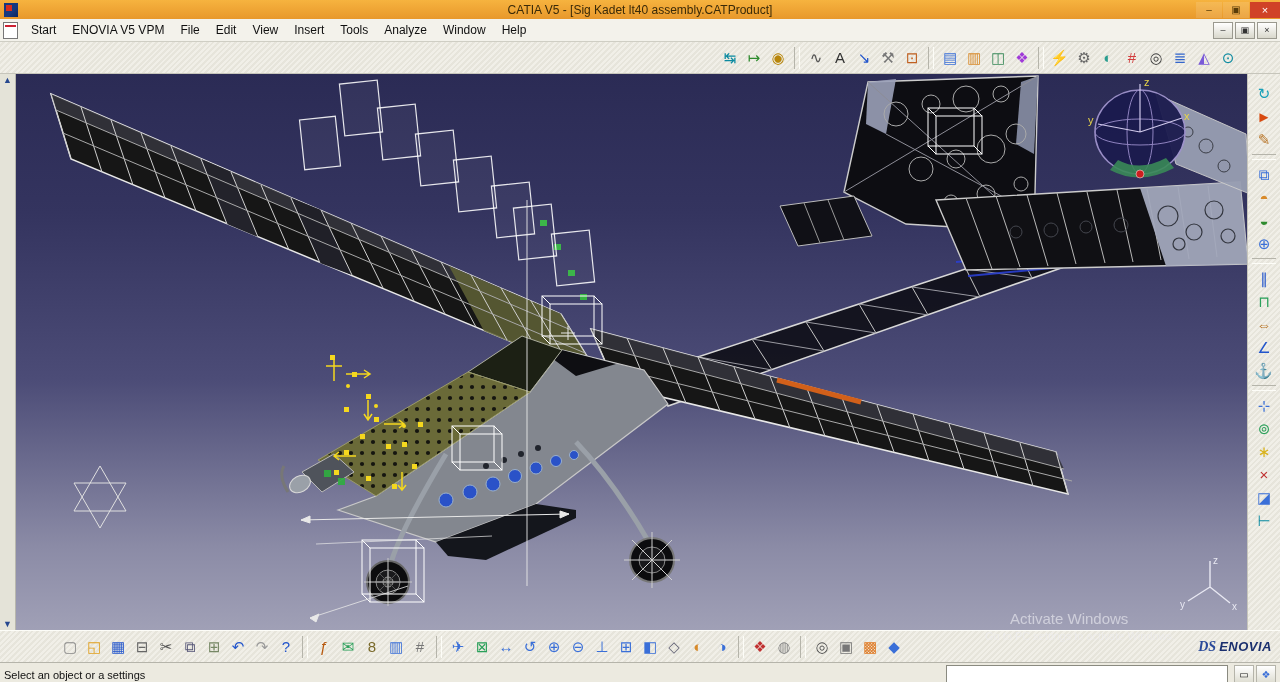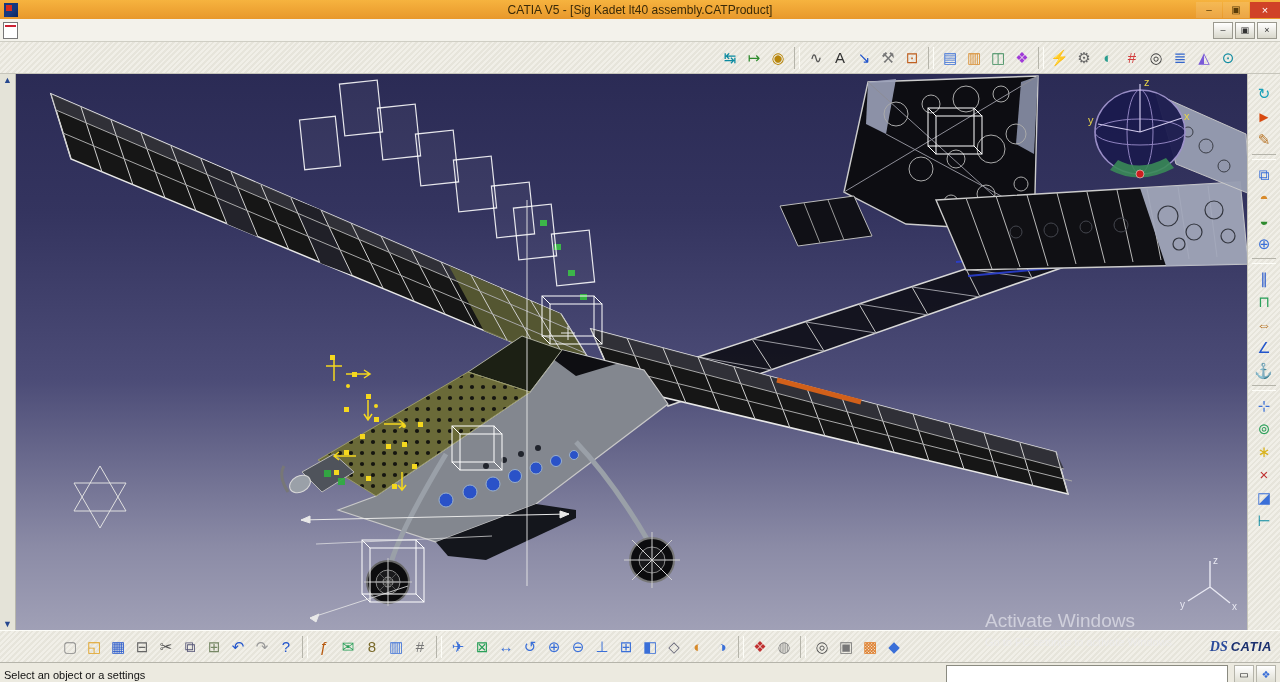--- a/index.html
+++ b/index.html
@@ -55,40 +55,52 @@
   .statusbar{height:23px;background:#ECEAE0;border-top:1px solid #b5b4aa;display:flex;align-items:center;
              font-size:11px;color:#111;padding:0 4px;}
   .status-spacer{flex:1;}
   .command-input{width:276px;height:15px;border:1px solid #8a8a80;background:#fff;font-size:11px;
                  font-family:"Liberation Sans",sans-serif;margin-right:4px;}
   .sicon{width:18px;height:17px;border:1px solid #b5b4aa;background:linear-gradient(#fff,#dddcd0);
          display:flex;align-items:center;justify-content:center;font-size:10px;margin-left:2px;}
 
   
   .watermark{position:absolute;left:985px;top:608px;z-index:30;pointer-events:none;line-height:1.4;}
-  .watermark .l1{font-size:19px;color:rgba(248,248,252,.55);}
+  .watermark .l1{font-size:15px;color:rgba(248,248,252,.55);margin-left:25px;}
   .watermark .l2{font-size:11px;color:rgba(235,235,245,.45);}
 </style>
 </head>
 <body>
 
 <div class="app">
 
   <div class="titlebar">
     <span class="app-icon"></span>
     <span class="title">CATIA V5 - [Sig Kadet lt40  assembly.CATProduct]</span>
     <span class="win-controls">
       <span class="win-btn">–</span>
       <span class="win-btn">▣</span>
       <span class="win-btn close">×</span>
     </span>
   </div>
 
   <div class="menubar">
     <span class="doc-icon"></span>
+    <span style="display:flex">
+        <span class="menu-item">Start</span>
+        <span class="menu-item">ENOVIA V5 VPM</span>
+        <span class="menu-item">File</span>
+        <span class="menu-item">Edit</span>
+        <span class="menu-item">View</span>
+        <span class="menu-item">Insert</span>
+        <span class="menu-item">Tools</span>
+        <span class="menu-item">Analyze</span>
+        <span class="menu-item">Window</span>
+        <span class="menu-item">Help</span>
+      </span>
     <span class="menu-controls">
       <span class="mini-btn">–</span>
       <span class="mini-btn">▣</span>
       <span class="mini-btn">×</span>
     </span>
   </div>
 
   <div class="toolbar-top">
       <span class="ticon" style="color: rgb(11, 138, 160);">↹</span>
       <span class="ticon" style="color: rgb(46, 139, 46);">↦</span>
@@ -395,21 +407,21 @@
         <span class="ticon" style="color: rgb(192, 48, 48);">❖</span>
         <span class="ticon" style="color: rgb(136, 136, 136);">◍</span>
         <span class="vsep"></span>
         <span class="ticon" style="color: rgb(85, 85, 85);">◎</span>
         <span class="ticon" style="color: rgb(119, 119, 119);">▣</span>
         <span class="ticon" style="color: rgb(224, 120, 32);">▩</span>
         <span class="ticon" style="color: rgb(58, 111, 216);">◆</span>
       </span>
     <span class="brand">
       <span class="ds">DS</span>
-      <span class="catia">CATIA</span>
+      <span class="catia">ENOVIA</span>
     </span>
   </div>
 
   <div class="statusbar">
     <span>Select an object or a settings</span>
     <span class="status-spacer"></span>
     <input class="command-input" value="" style="">
     <span class="sicon">▭</span>
     <span class="sicon" style="color:#3a6fd8">❖</span>
   </div>

